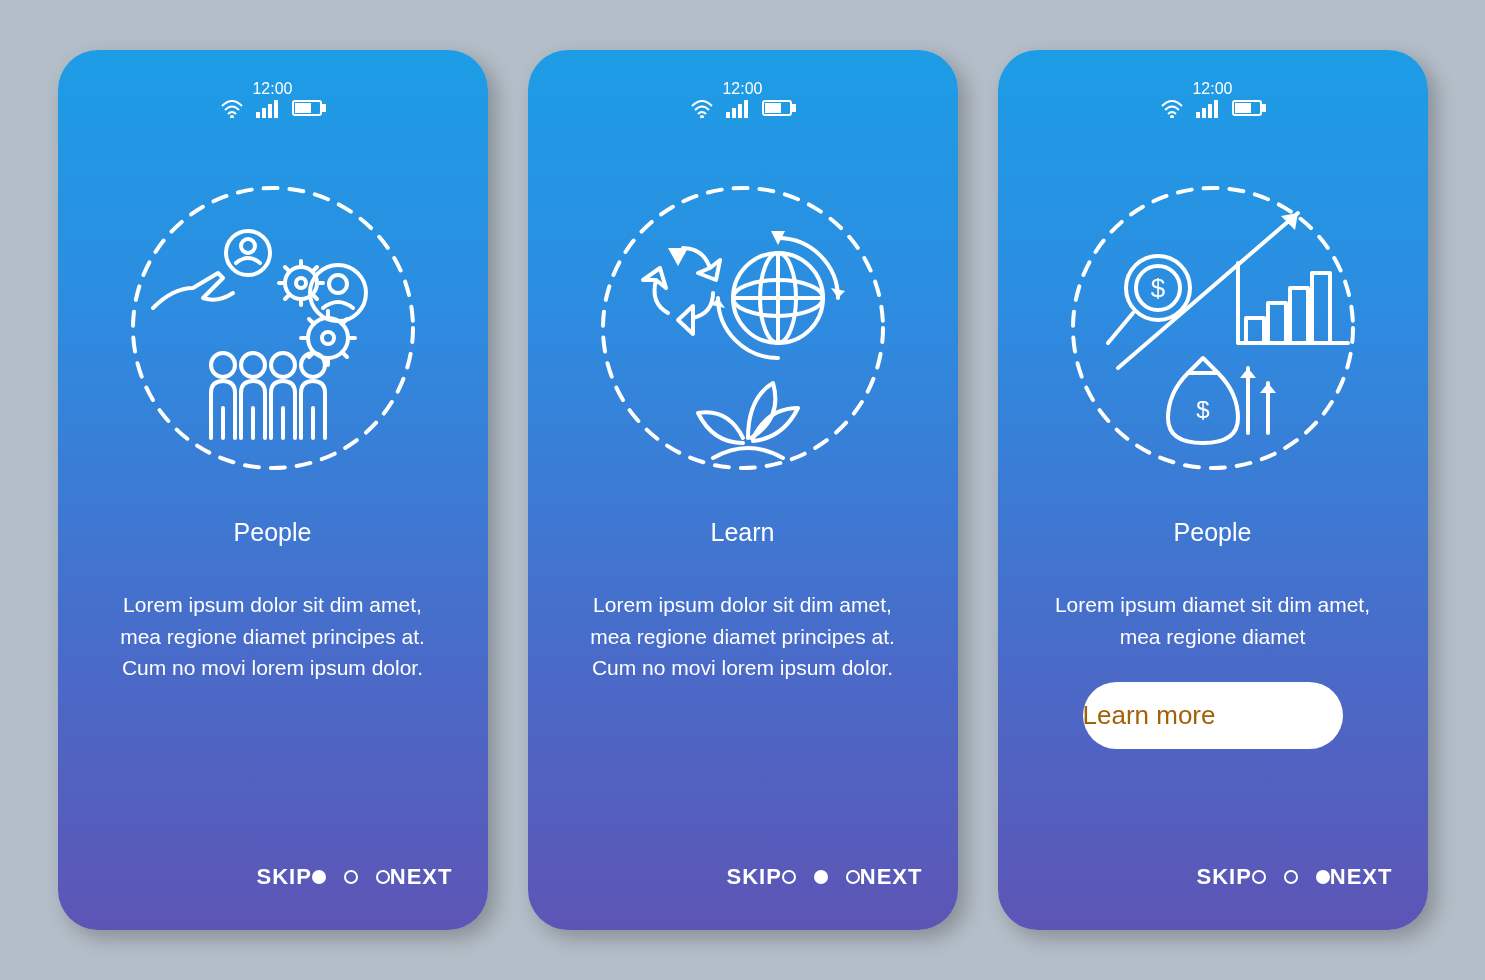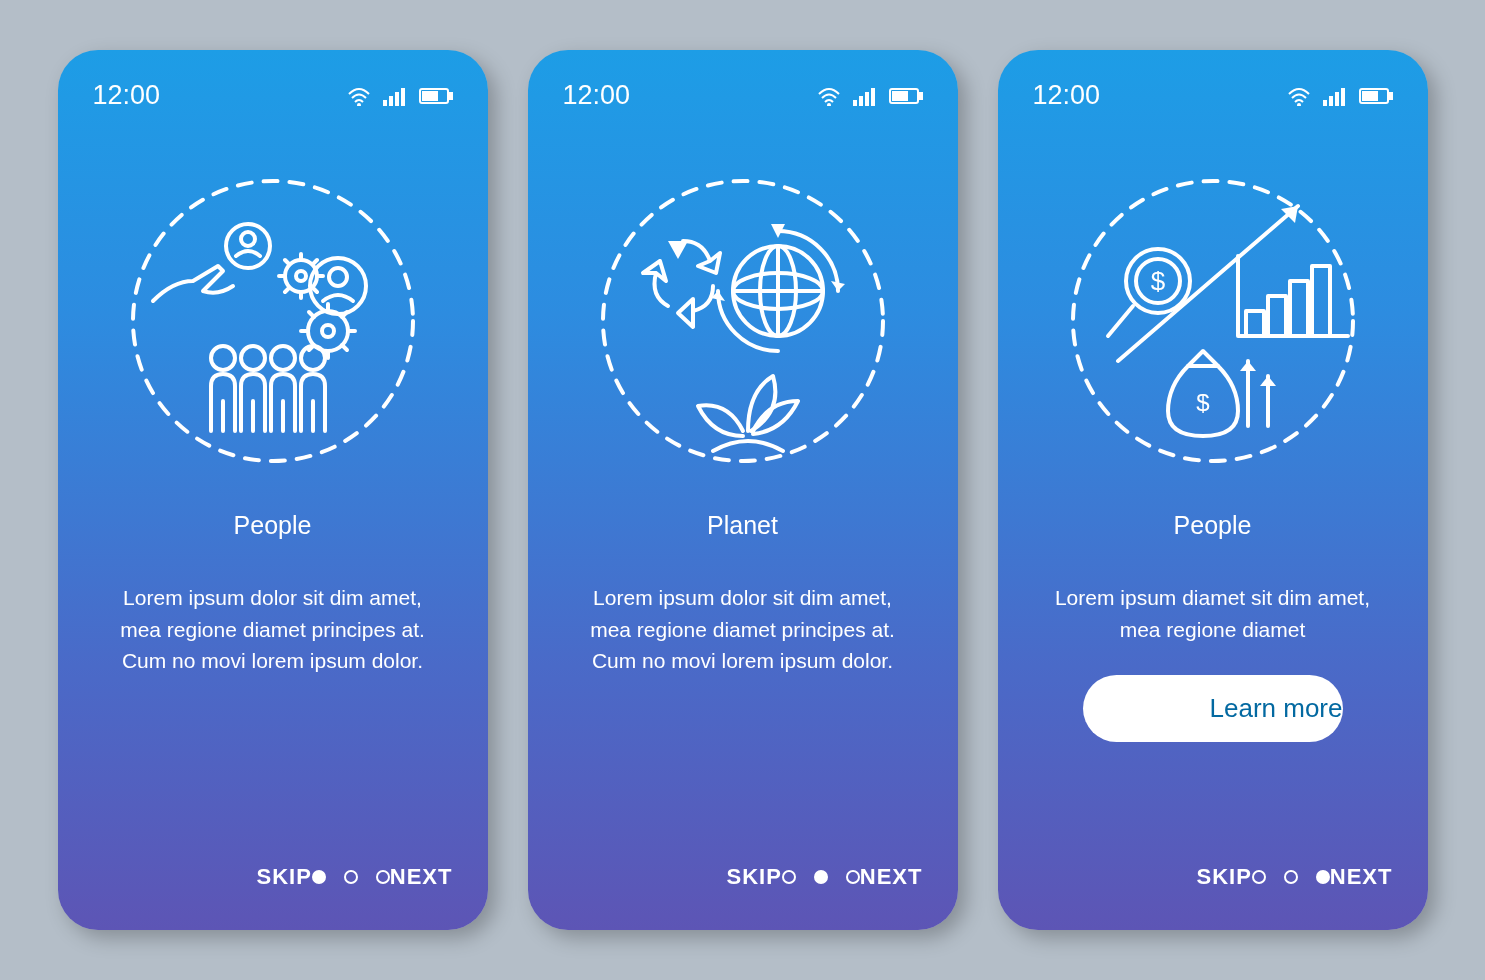--- a/index.html
+++ b/index.html
@@ -20,25 +20,26 @@
     background: linear-gradient(180deg, #1d9de6 0%, #2d8ce0 30%, #4a6ac8 70%, #5d55b5 100%);
     box-shadow: 8px 8px 20px rgba(0,0,0,0.25);
     padding: 30px 35px 40px 35px;
     display: flex;
     flex-direction: column;
     color: #fff;
     position: relative;
   }
   .status-bar {
     display: flex;
-    justify-content: space-between;
+    justify-content: center;
     align-items: center;
-    font-size: 27px;
+    font-size: 16px;
     font-weight: 500;
     margin-bottom: 40px;
+    flex-direction: column;
   }
   .status-icons { display: flex; gap: 12px; align-items: center; }
   .illustration {
     width: 300px;
     height: 300px;
     margin: 20px auto 40px auto;
     display: flex;
     align-items: center;
     justify-content: center;
   }
@@ -54,23 +55,23 @@
     line-height: 1.5;
     font-weight: 300;
     padding: 0 10px;
     margin-top: 12px;
   }
   .cta {
     display: block;
     width: 260px;
     margin: 30px auto 0 auto;
     background: #fff;
-    color: #0369a1;
+    color: #a16207;
     font-size: 26px;
-    text-align: right;
+    text-align: left;
     padding: 18px 0;
     border-radius: 40px;
     cursor: pointer;
   }
   .footer {
     position: absolute;
     bottom: 40px;
     left: 35px;
     right: 35px;
     display: flex;
@@ -221,21 +222,21 @@
       </g>
 
       <g transform="translate(90 195)">
         <path d="M60 70 Q30 70 15 40 Q45 35 60 65"></path>
         <path d="M65 65 Q65 25 90 10 Q100 45 68 65"></path>
         <path d="M70 68 Q100 65 115 35 Q85 35 70 65"></path>
         <path d="M30 85 Q65 65 100 85"></path>
       </g>
     </svg>
   </div>
-  <h2 class="title">Planet</h2>
+  <h2 class="title">Learn</h2>
   <p class="body">Lorem ipsum dolor sit dim amet, mea regione diamet principes at. Cum no movi lorem ipsum dolor.</p>
   <div class="footer">
     <span class="nav-btn">SKIP</span>
     <div class="dots">
       <span class="dot"></span>
       <span class="dot filled"></span>
       <span class="dot"></span>
     </div>
     <span class="nav-btn">NEXT</span>
   </div>

